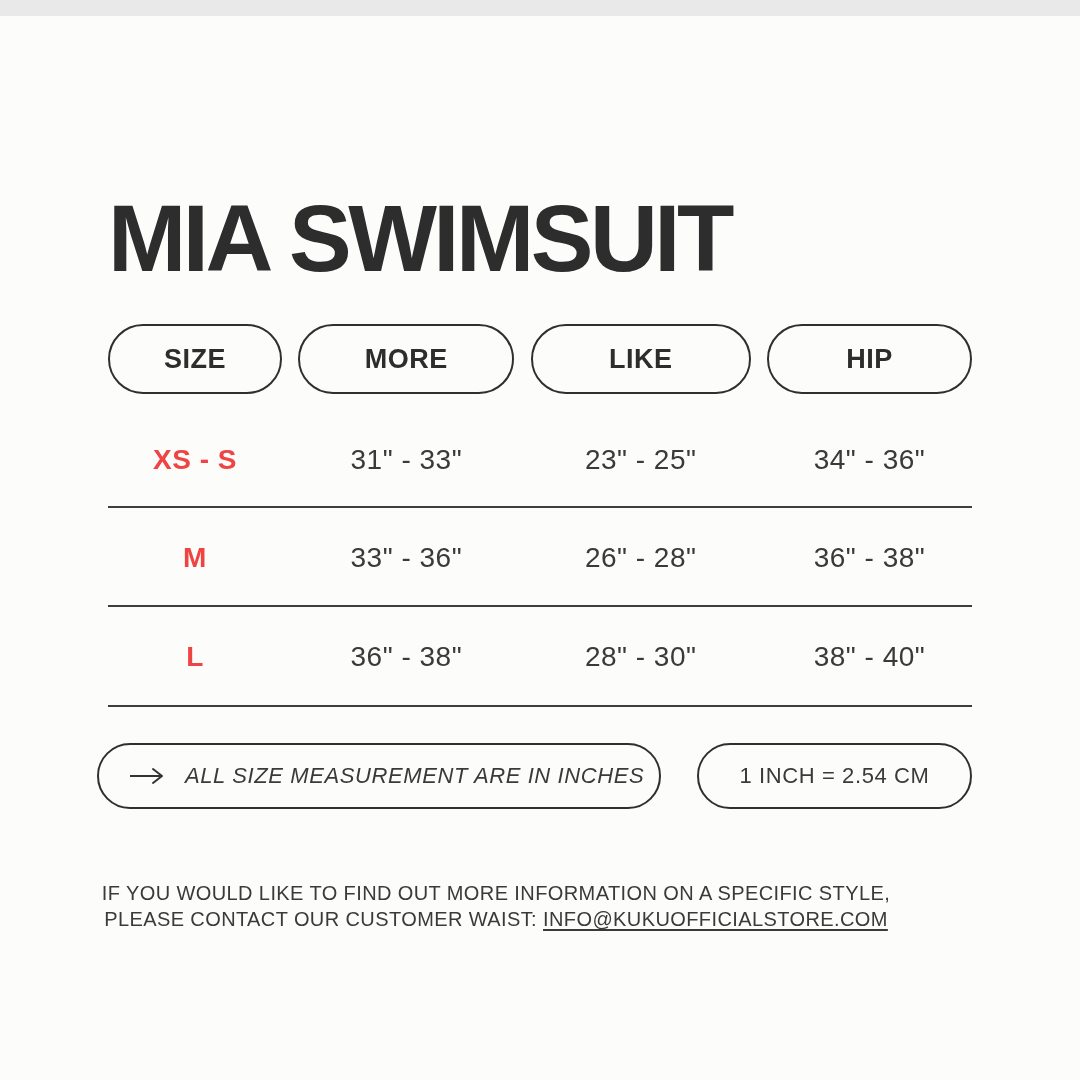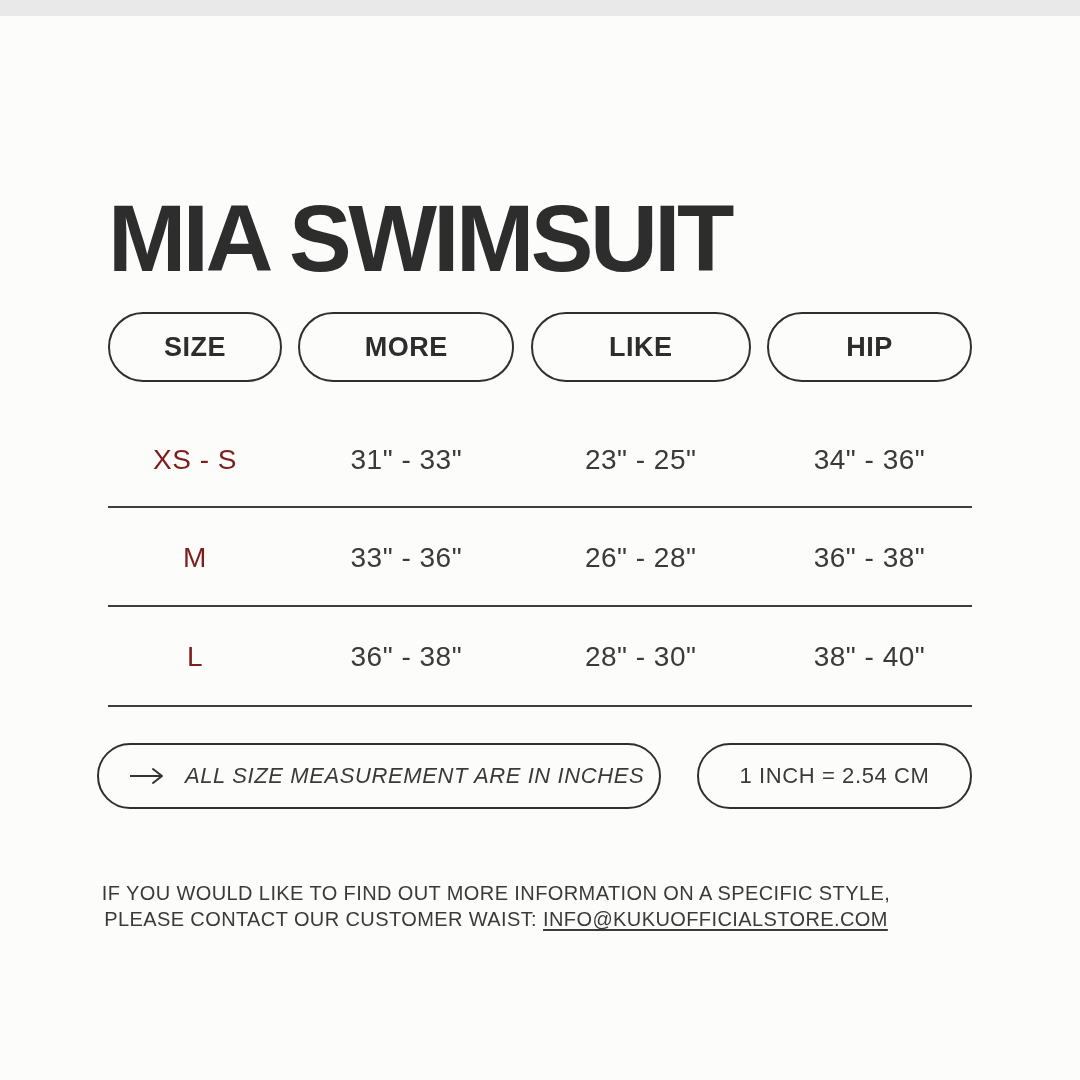--- a/index.html
+++ b/index.html
@@ -39,21 +39,21 @@
   .divider-3 { top: 689px; }
 
   .cols, .row {
     position: absolute;
     left: 108px;
     width: 864px;
     display: flex;
     justify-content: space-between;
     align-items: center;
   }
-  .cols { top: 296px; height: 70px; }
+  .cols { top: 308px; height: 70px; }
 
   .col-pill {
     height: 70px;
     border: 2px solid #2F2F2F;
     border-radius: 999px;
     display: flex;
     align-items: center;
     justify-content: center;
     font-size: 27px;
     font-weight: bold;
@@ -72,21 +72,21 @@
 
   .cell {
     display: flex;
     align-items: center;
     justify-content: center;
     font-size: 28px;
     letter-spacing: 0.5px;
     color: #3A3A3A;
     white-space: nowrap;
   }
-  .cell.size-cell { font-weight: normal; color: #7f1d1d; }
+  .cell.size-cell { font-weight: bold; color: #ef4444; }
 
   .note-pill {
     position: absolute;
     top: 727px;
     height: 66px;
     border: 2px solid #2F2F2F;
     border-radius: 999px;
     display: flex;
     align-items: center;
     background: transparent;

